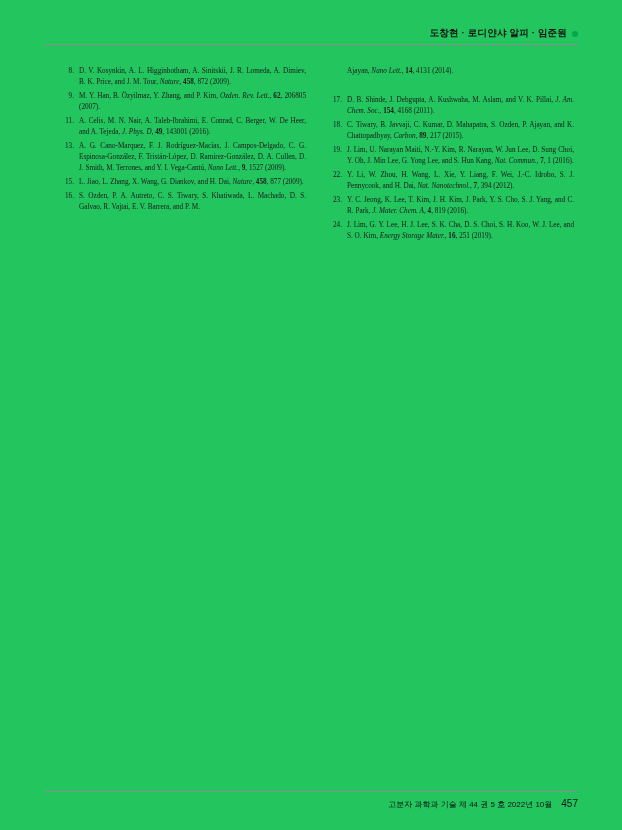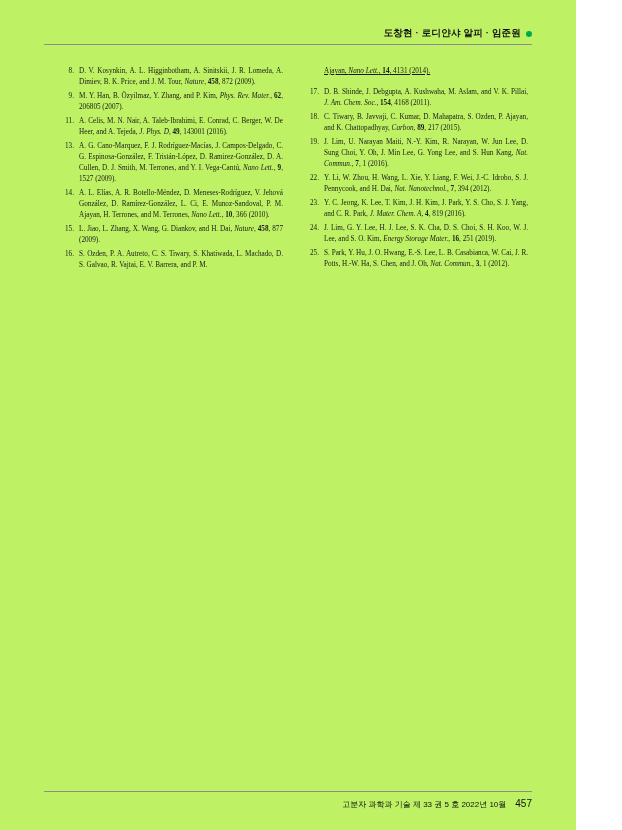--- a/index.html
+++ b/index.html
@@ -2,23 +2,23 @@
 <html lang="ko"><head>
 <meta charset="utf-8">
 <style>
   html, body {
     margin: 0;
     padding: 0;
     background: #ffffff;
   }
   .page {
     position: relative;
-    width: 576px;
+    width: 622px;
     height: 830px;
-    background: #bef264;
+    background: #22c55e;
     font-family: "Liberation Serif", serif;
     color: #1a1a1a;
     overflow: hidden;
   }
 
   
   .page-header {
     position: absolute;
     top: 27px;
     right: 44px;
@@ -77,24 +77,23 @@
   }
   .ref-body {
     flex: 1 1 auto;
     text-align: justify;
     hyphens: auto;
   }
   .cont {
     display: block;
     font-size: 7.2px;
     line-height: 1.52;
-    margin-bottom: 10px;
+    margin-bottom: 18px;
     text-align: justify;
     padding-left: 17px;
-    text-decoration: underline;
   }
   .ref-body i, .cont i { font-style: italic; }
   .ref-body b, .cont b { font-weight: bold; }
 
   
   .footer-rule {
     position: absolute;
     bottom: 38px;
     left: 44px;
     right: 44px;
@@ -129,33 +128,29 @@
   <div class="header-rule"></div>
 
   <div class="columns">
     <div class="col" id="col-left">
         <div class="ref">
           <span class="ref-num">8.</span>
           <span class="ref-body">D. V. Kosynkin, A. L. Higginbotham, A. Sinitskii, J. R. Lomeda, A. Dimiev, B. K. Price, and J. M. Tour, <i>Nature</i>, <b>458</b>, 872 (2009).</span>
         </div>
         <div class="ref">
           <span class="ref-num">9.</span>
-          <span class="ref-body">M. Y. Han, B. Özyilmaz, Y. Zhang, and P. Kim, <i>Phys. Rev. Mater.</i>, <b>62</b>, 206805 (2007).</span>
+          <span class="ref-body">M. Y. Han, B. Özyilmaz, Y. Zhang, and P. Kim, <i>Ozden. Rev. Lett.</i>, <b>62</b>, 206805 (2007).</span>
         </div>
         <div class="ref">
           <span class="ref-num">11.</span>
           <span class="ref-body">A. Celis, M. N. Nair, A. Taleb-Ibrahimi, E. Conrad, C. Berger, W. De Heer, and A. Tejeda, <i>J. Phys. D</i>, <b>49</b>, 143001 (2016).</span>
         </div>
         <div class="ref">
           <span class="ref-num">13.</span>
           <span class="ref-body">A. G. Cano-Marquez, F. J. Rodríguez-Macías, J. Campos-Delgado, C. G. Espinosa-González, F. Tristán-López, D. Ramirez-González, D. A. Cullen, D. J. Smith, M. Terrones, and Y. I. Vega-Cantú, <i>Nano Lett.</i>, <b>9</b>, 1527 (2009).</span>
-        </div>
-        <div class="ref">
-          <span class="ref-num">14.</span>
-          <span class="ref-body">A. L. Elías, A. R. Botello-Méndez, D. Meneses-Rodríguez, V. Jehová González, D. Ramírez-González, L. Ci, E. Munoz-Sandoval, P. M. Ajayan, H. Terrones, and M. Terrones, <i>Nano Lett.</i>, <b>10</b>, 366 (2010).</span>
         </div>
         <div class="ref">
           <span class="ref-num">15.</span>
           <span class="ref-body">L. Jiao, L. Zhang, X. Wang, G. Diankov, and H. Dai, <i>Nature</i>, <b>458</b>, 877 (2009).</span>
         </div>
         <div class="ref">
           <span class="ref-num">16.</span>
           <span class="ref-body">S. Ozden, P. A. Autreto, C. S. Tiwary, S. Khatiwada, L. Machado, D. S. Galvao, R. Vajtai, E. V. Barrera, and P. M.</span>
         </div>
       </div>
@@ -178,26 +173,22 @@
           <span class="ref-body">Y. Li, W. Zhou, H. Wang, L. Xie, Y. Liang, F. Wei, J.-C. Idrobo, S. J. Pennycook, and H. Dai, <i>Nat. Nanotechnol.</i>, <b>7</b>, 394 (2012).</span>
         </div>
         <div class="ref">
           <span class="ref-num">23.</span>
           <span class="ref-body">Y. C. Jeong, K. Lee, T. Kim, J. H. Kim, J. Park, Y. S. Cho, S. J. Yang, and C. R. Park, <i>J. Mater. Chem. A</i>, <b>4</b>, 819 (2016).</span>
         </div>
         <div class="ref">
           <span class="ref-num">24.</span>
           <span class="ref-body">J. Lim, G. Y. Lee, H. J. Lee, S. K. Cha, D. S. Choi, S. H. Koo, W. J. Lee, and S. O. Kim, <i>Energy Storage Mater.</i>, <b>16</b>, 251 (2019).</span>
         </div>
-        <div class="ref">
-          <span class="ref-num">25.</span>
-          <span class="ref-body">S. Park, Y. Hu, J. O. Hwang, E.-S. Lee, L. B. Casabianca, W. Cai, J. R. Potts, H.-W. Ha, S. Chen, and J. Oh, <i>Nat. Commun.</i>, <b>3</b>, 1 (2012).</span>
-        </div>
       </div>
   </div>
 
   <div class="footer-rule"></div>
   <div class="page-footer">
-    <span>고분자 과학과 기술 제 33 권 5 호 2022년 10월</span>
+    <span>고분자 과학과 기술 제 44 권 5 호 2022년 10월</span>
     <span class="footer-pageno">457</span>
   </div>
 
 </div>
 
 </body></html>

